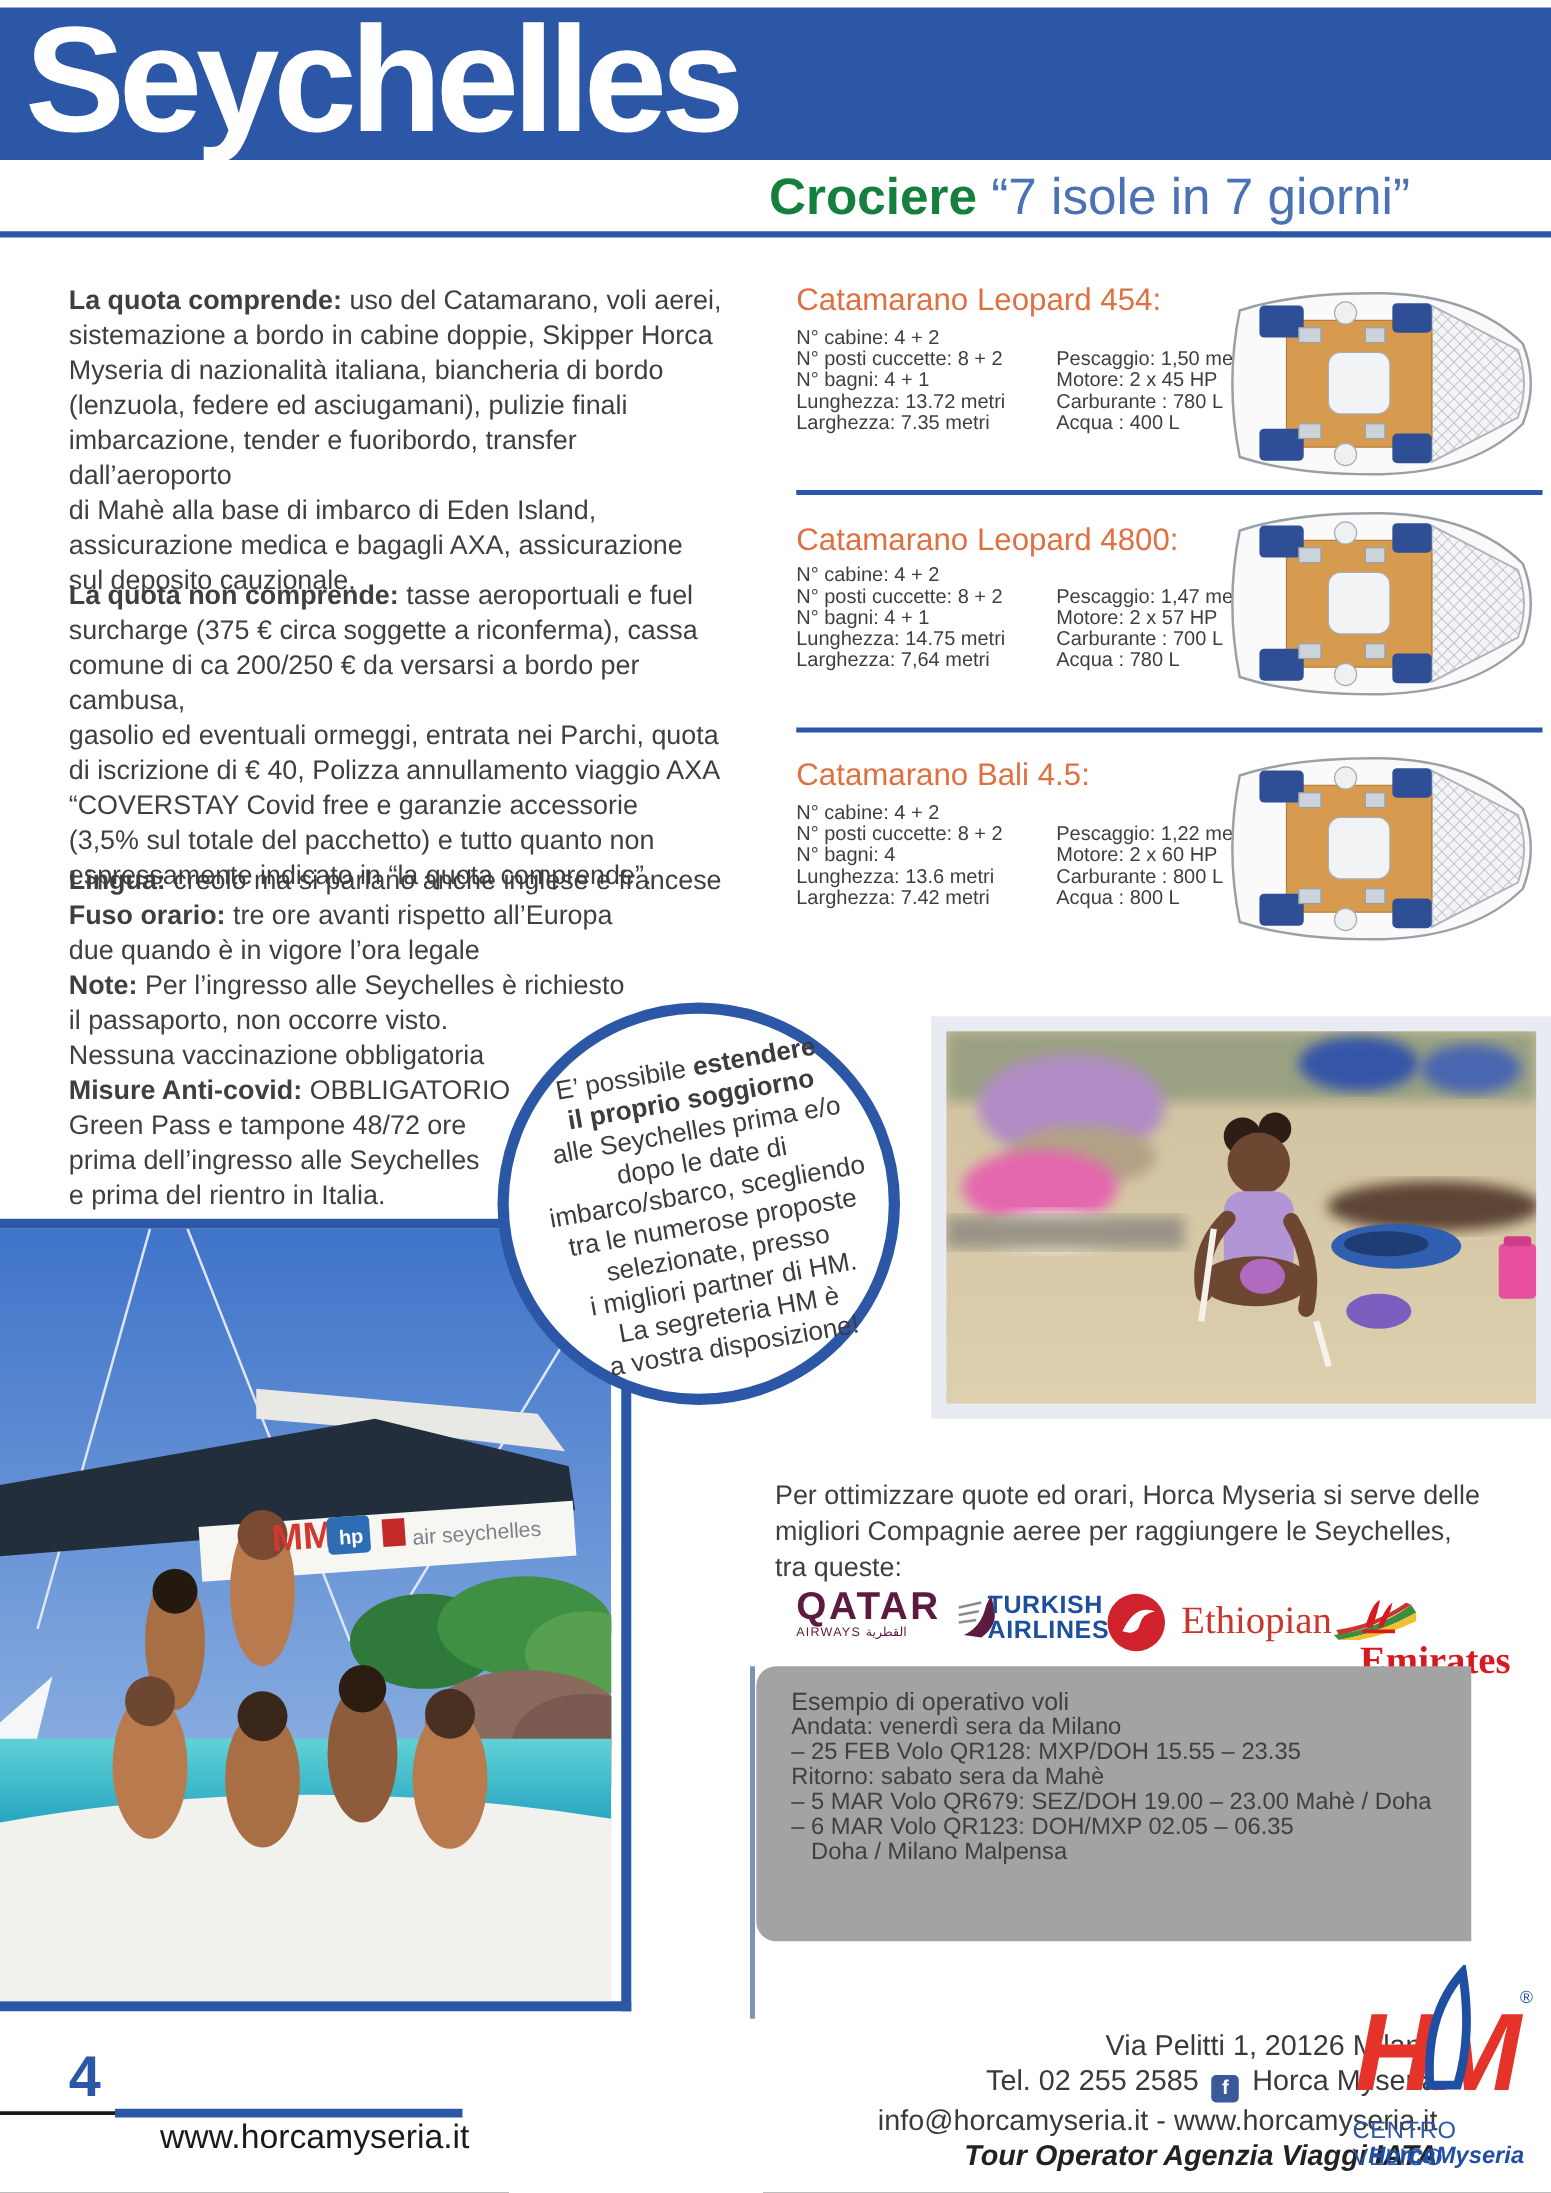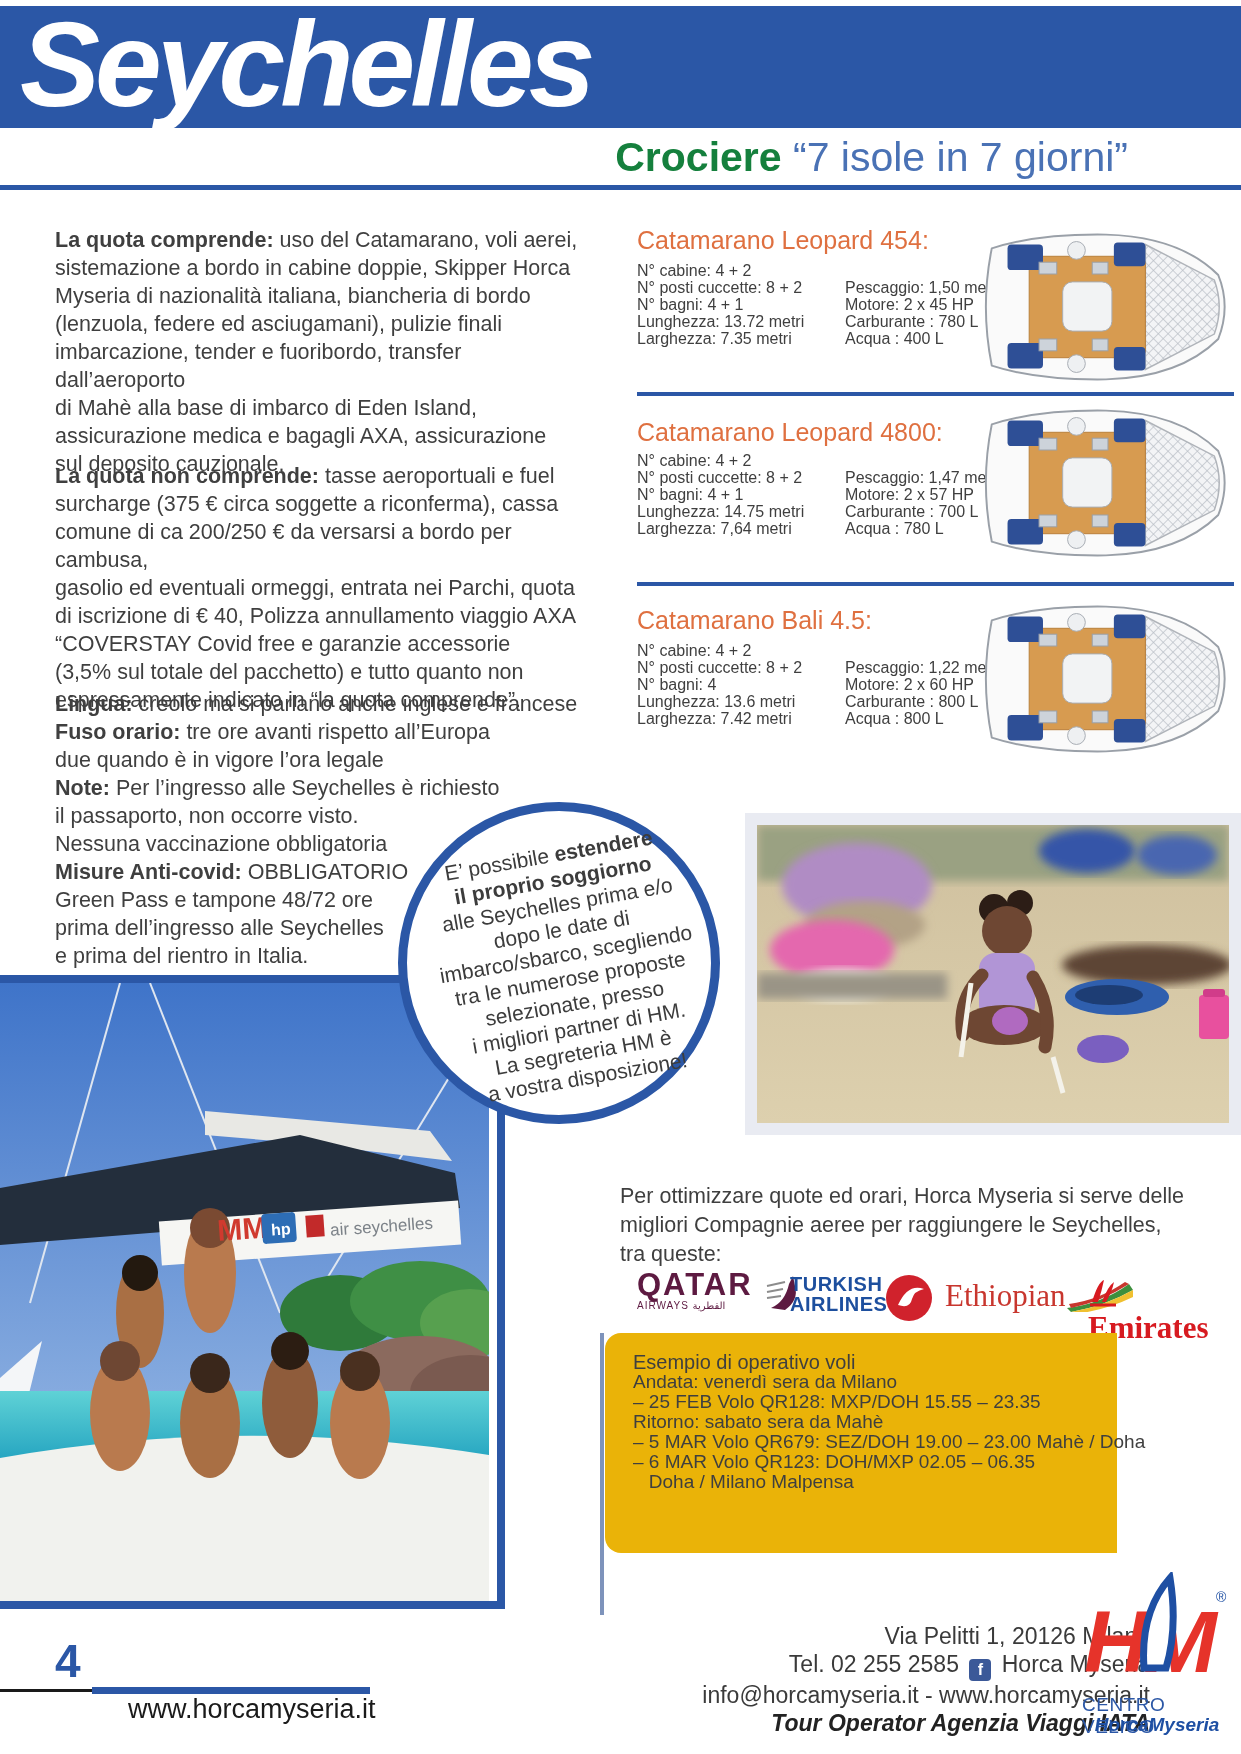--- a/index.html
+++ b/index.html
@@ -4,21 +4,21 @@
 <style>
   html,body{margin:0;padding:0;background:#888;}
   .page{position:relative;width:1241px;height:1754px;background:#fff;overflow:hidden;
         font-family:"Liberation Sans",sans-serif;color:#3f3f3f;margin:0 auto;}
   .abs{position:absolute;}
   .b{font-weight:700;}
 
   
   .band{left:0;top:6px;width:1241px;height:122px;background:#2b57a6;}
   .main-title{left:20px;top:2px;font-size:120px;font-weight:700;color:#ffffff;
-              letter-spacing:-5px;line-height:124px;white-space:nowrap;z-index:2;font-style:italic;}
+              letter-spacing:-5px;line-height:124px;white-space:nowrap;z-index:2;}
   .subtitle{top:134px;right:113px;font-size:41px;white-space:nowrap;z-index:2;}
   .subtitle .st-b{font-weight:700;color:#15803d;}
   .subtitle .st-q{font-weight:400;color:#4a72b5;}
   .header-rule{left:0;top:185px;width:1241px;height:5px;background:#2b57a6;}
 
   
   .para{left:55px;width:540px;font-size:21.5px;line-height:28px;color:#3f3f3f;}
 
   
   .boat-head{left:637px;width:330px;font-size:25px;color:#df7040;}
@@ -43,21 +43,21 @@
   .airline{position:absolute;top:1270px;}
   .qatar-word{font-size:31px;font-weight:700;color:#5d1a41;letter-spacing:2px;line-height:30px;}
   .qatar-sub{font-size:10px;color:#5d1a41;letter-spacing:1px;}
   .tk-word{font-size:20px;font-weight:700;color:#1d4f9e;line-height:20px;letter-spacing:0.5px;}
   .tk-disc{position:absolute;left:96px;top:1px;width:46px;height:46px;border-radius:50%;background:#d0222c;}
   .eth-word{font-family:"Liberation Serif",serif;font-size:31px;color:#c8362e;}
   .emi-word{font-family:"Liberation Serif",serif;font-size:31px;font-weight:700;color:#d71a20;}
 
   
   .vline{left:600px;top:1333px;width:4px;height:282px;background:#7e93bb;}
-  .flight-box{left:605px;top:1333px;width:512px;height:220px;background:#eab308;
+  .flight-box{left:605px;top:1333px;width:572px;height:220px;background:#a3a3a3;
               border-radius:16px 0 0 16px;box-sizing:border-box;padding:19px 0 0 28px;z-index:2;}
   .flight-title{font-size:20px;line-height:20px;color:#3f3f3f;}
   .flight-lines div{font-size:19px;line-height:20px;color:#3f3f3f;white-space:pre;}
 
   
   .footer-block{top:1622px;right:91px;text-align:right;font-size:23px;line-height:28px;color:#3a3a3a;z-index:2;}
   .fb-icon{display:inline-block;width:22px;height:22px;border-radius:4px;background:#3b5998;color:#fff;
            font-weight:700;text-align:center;line-height:22px;font-size:16px;vertical-align:-3px;margin:0 4px;}
   .tagline{font-weight:700;font-style:italic;color:#222;}
   .hm-logo{left:1082px;top:1572px;width:150px;height:170px;z-index:3;}

